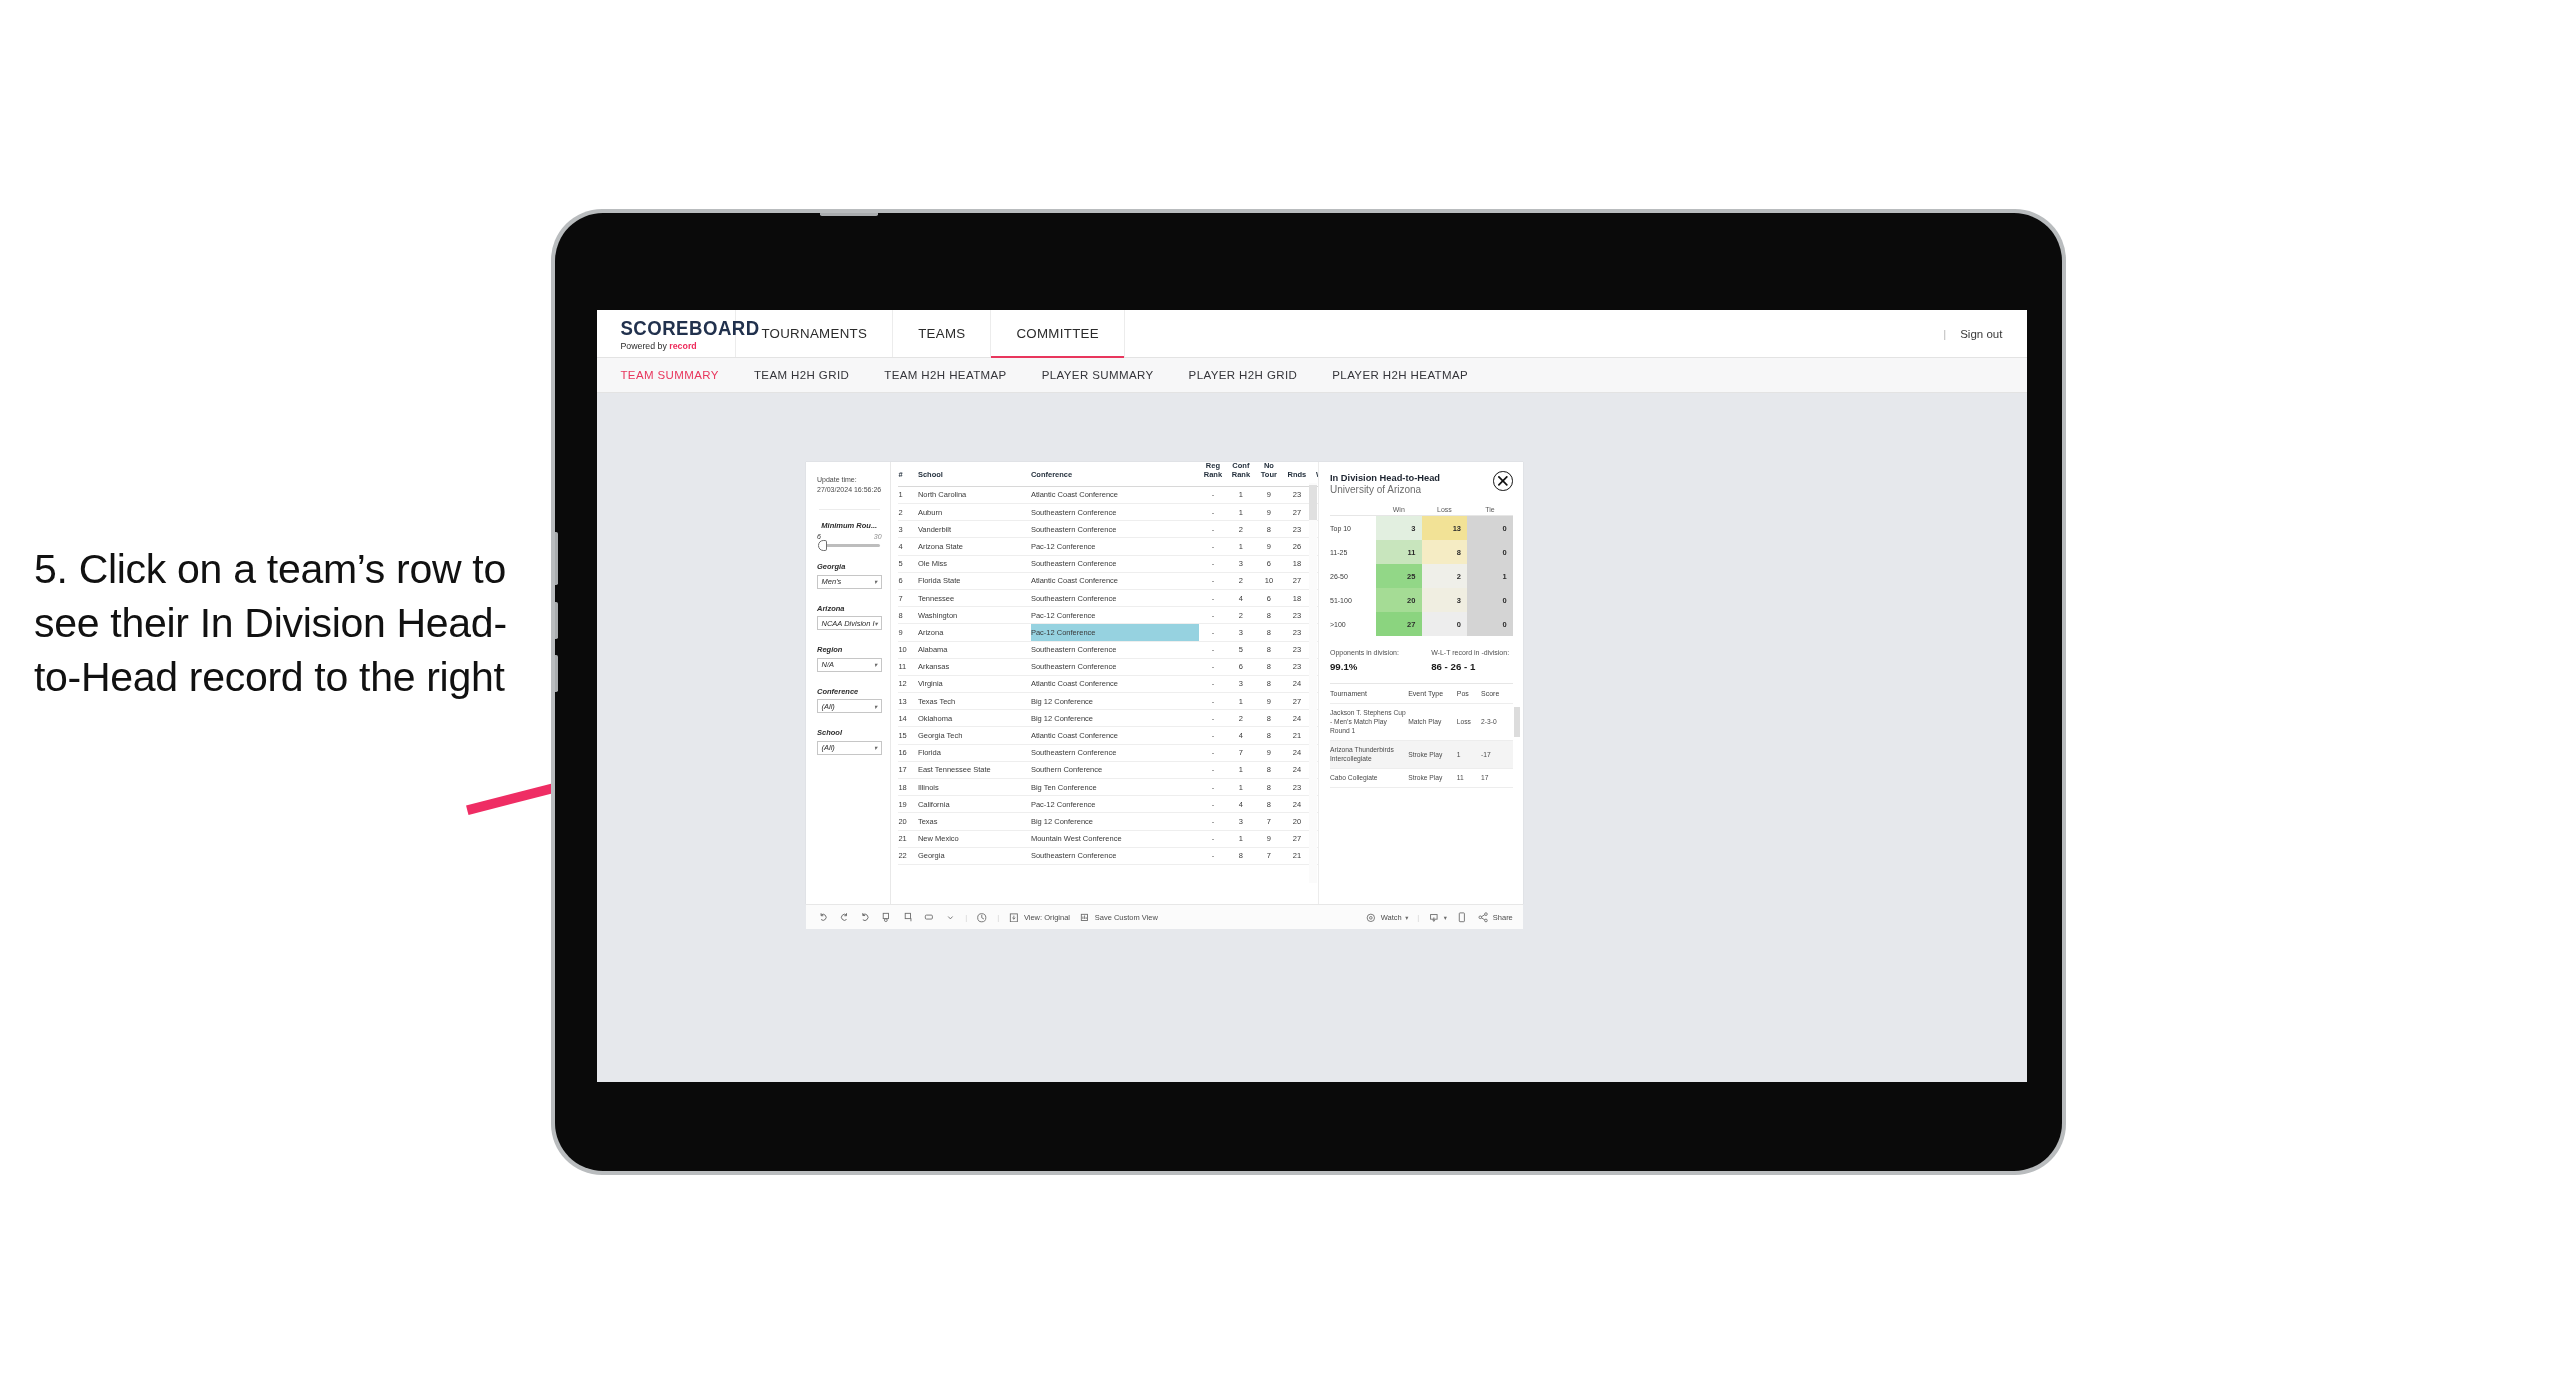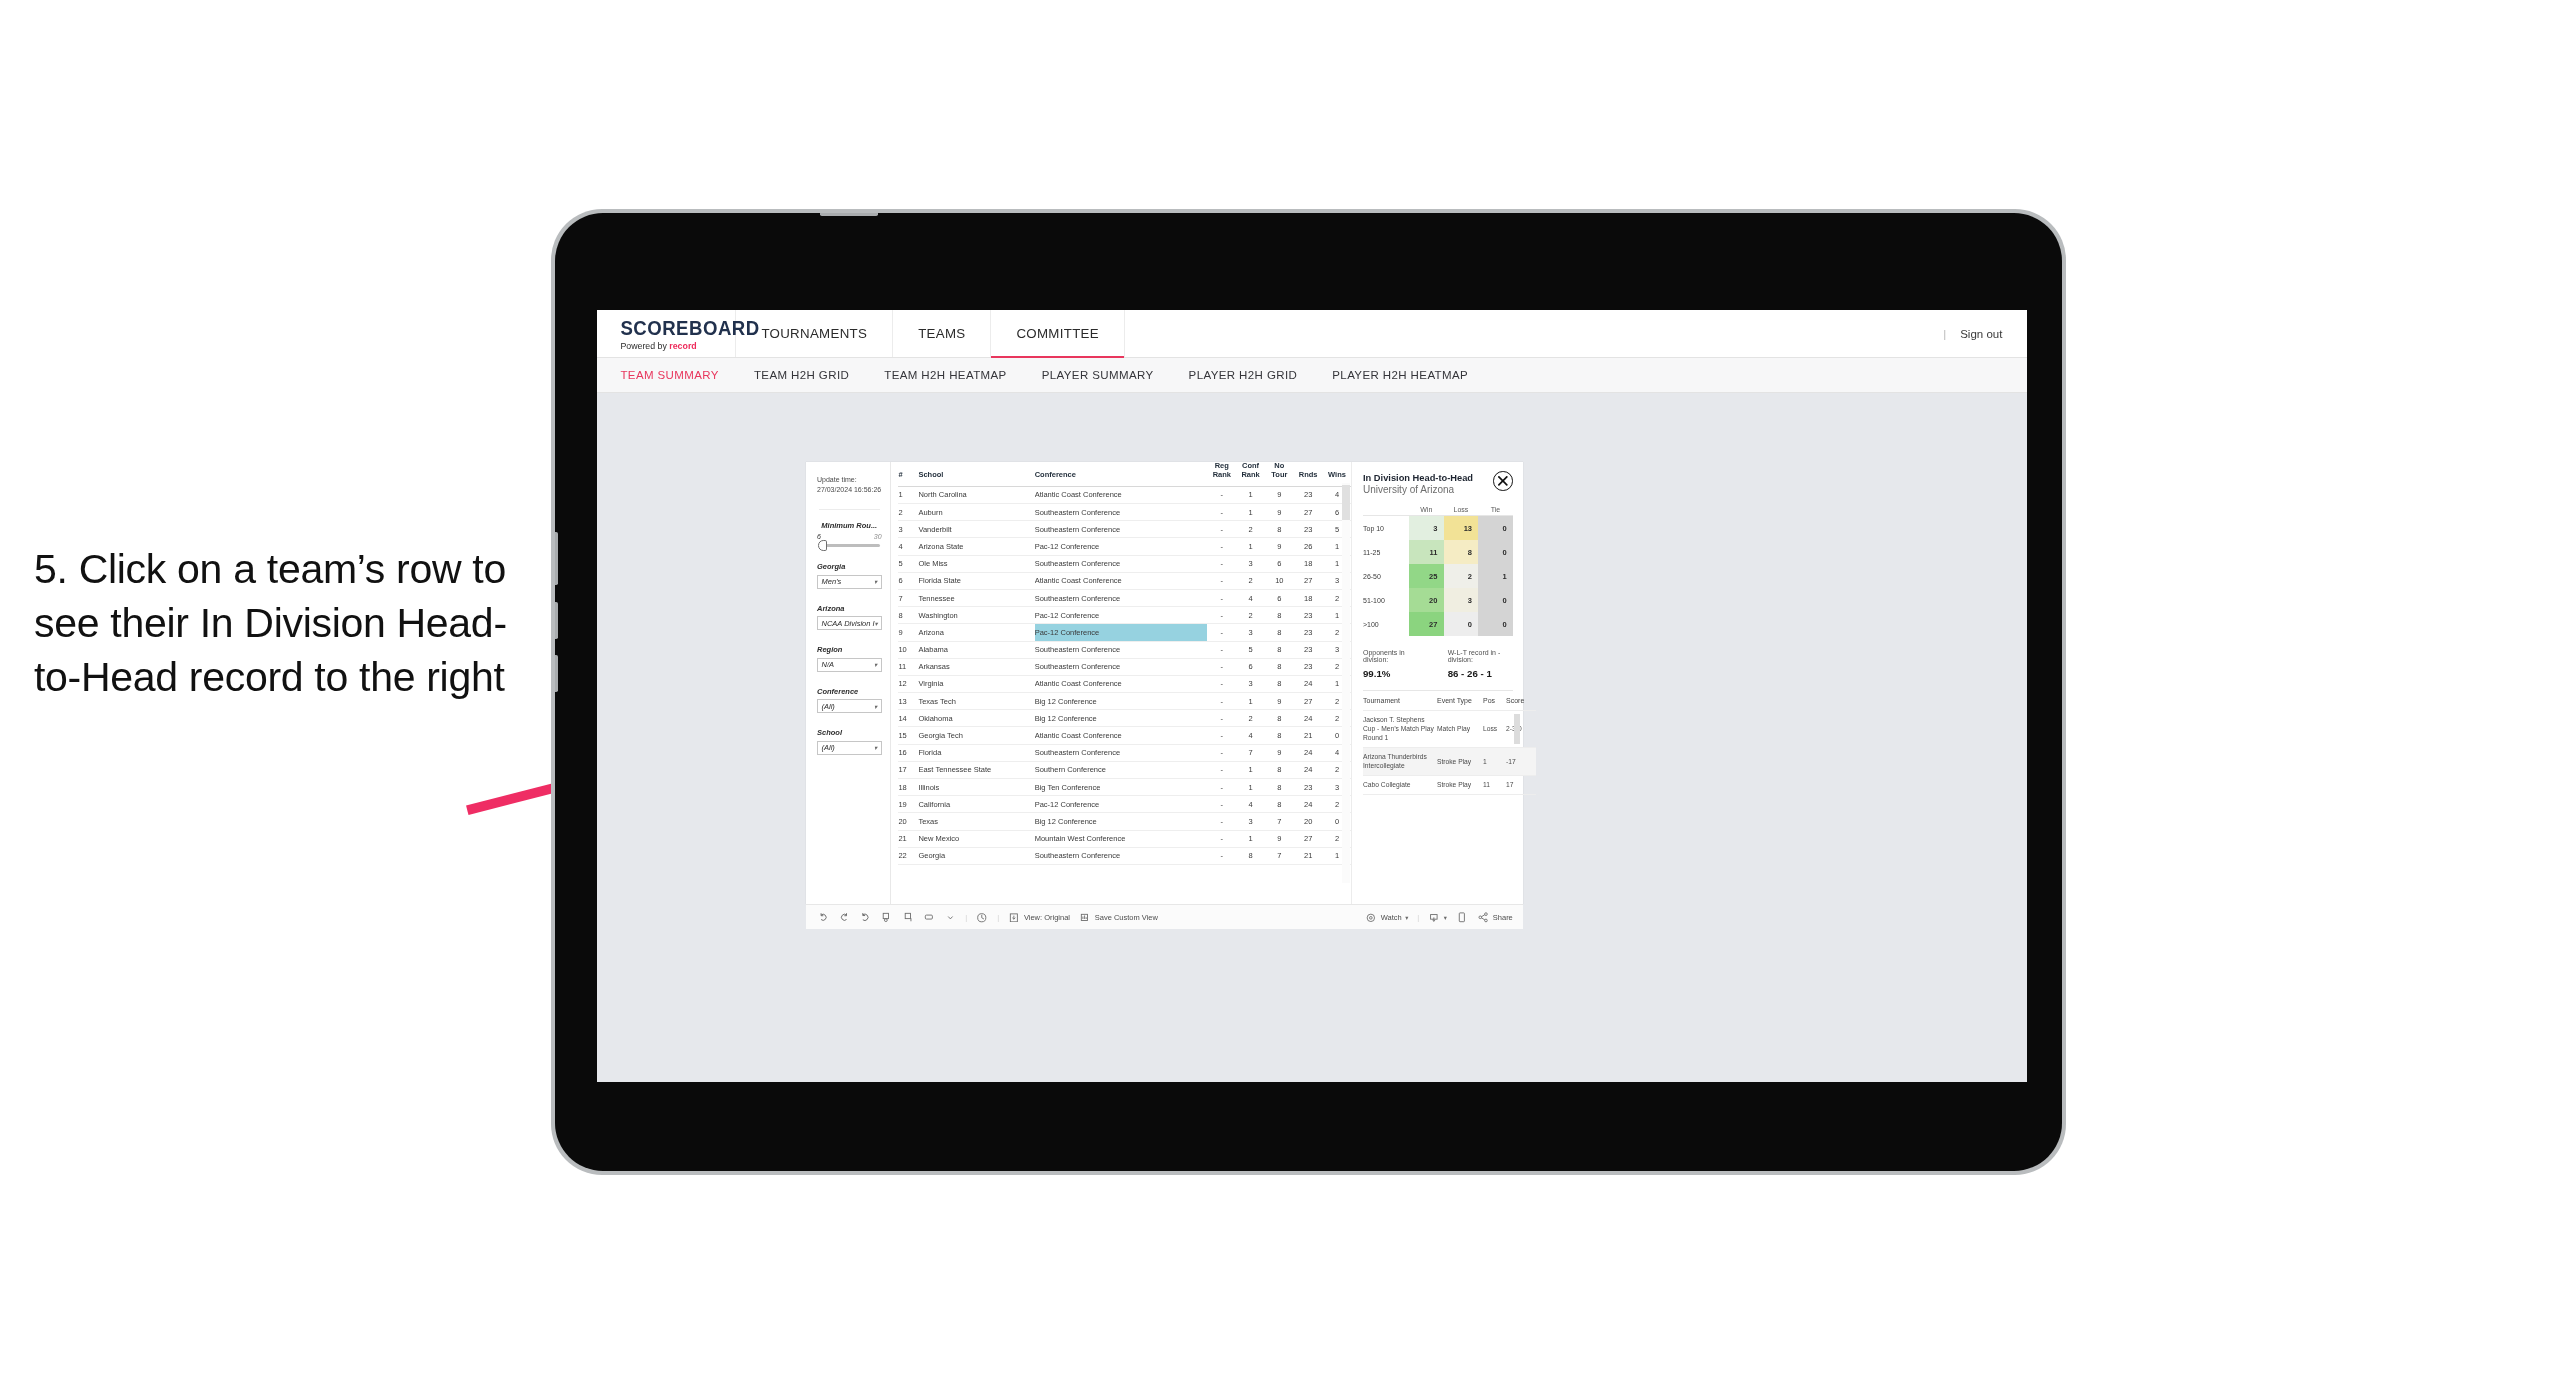--- a/index.html
+++ b/index.html
@@ -240,21 +240,21 @@
     background: #fbfbfb;
   }
   #vscroll-thumb {
     position: absolute; right: 1.8px; top: 23px;
     width: 8px; height: 35px;
     background: #e0e0e0;
   }
 
   
   #h2h {
-    width: 172px;
+    width: 205px;
     border-left: 0.9px solid #ececec;
     padding: 10.6px 10.6px 0 10.6px;
     position: relative;
   }
   #h2h-title { font-size: 9.3px; font-weight: 700; color: #1d2430; }
   #h2h-sub { font-size: 10px; color: #6d6d6d; margin-top: 1px; }
   #close-btn {
     position: absolute; right: 10.6px; top: 8.8px;
     width: 19.5px; height: 19.5px;
     border: 1.6px solid #111; border-radius: 50%;

